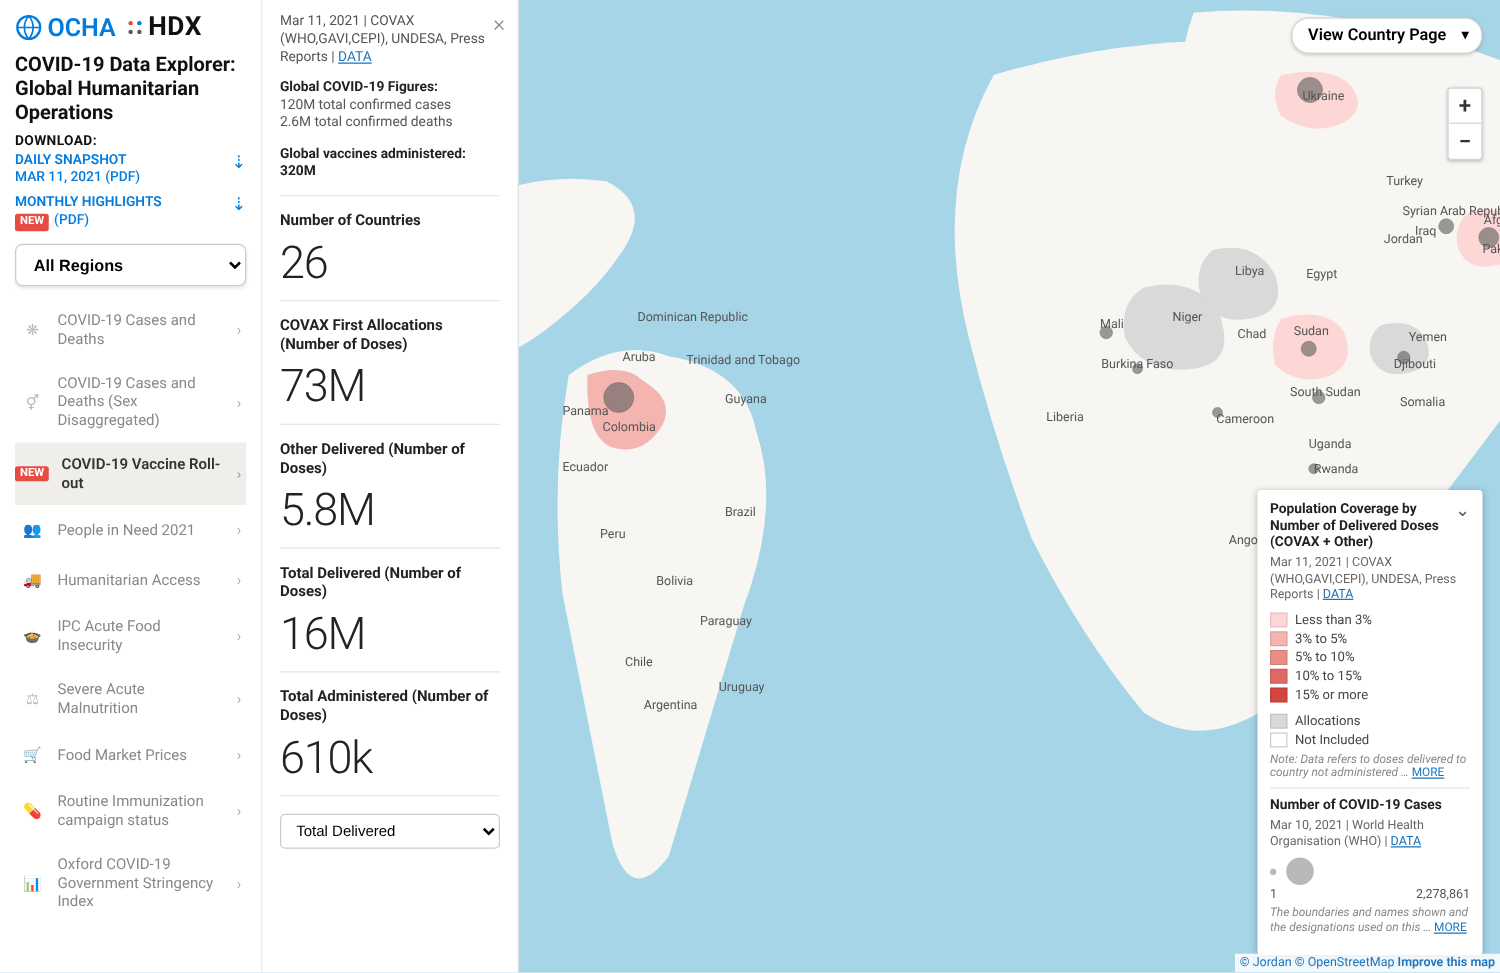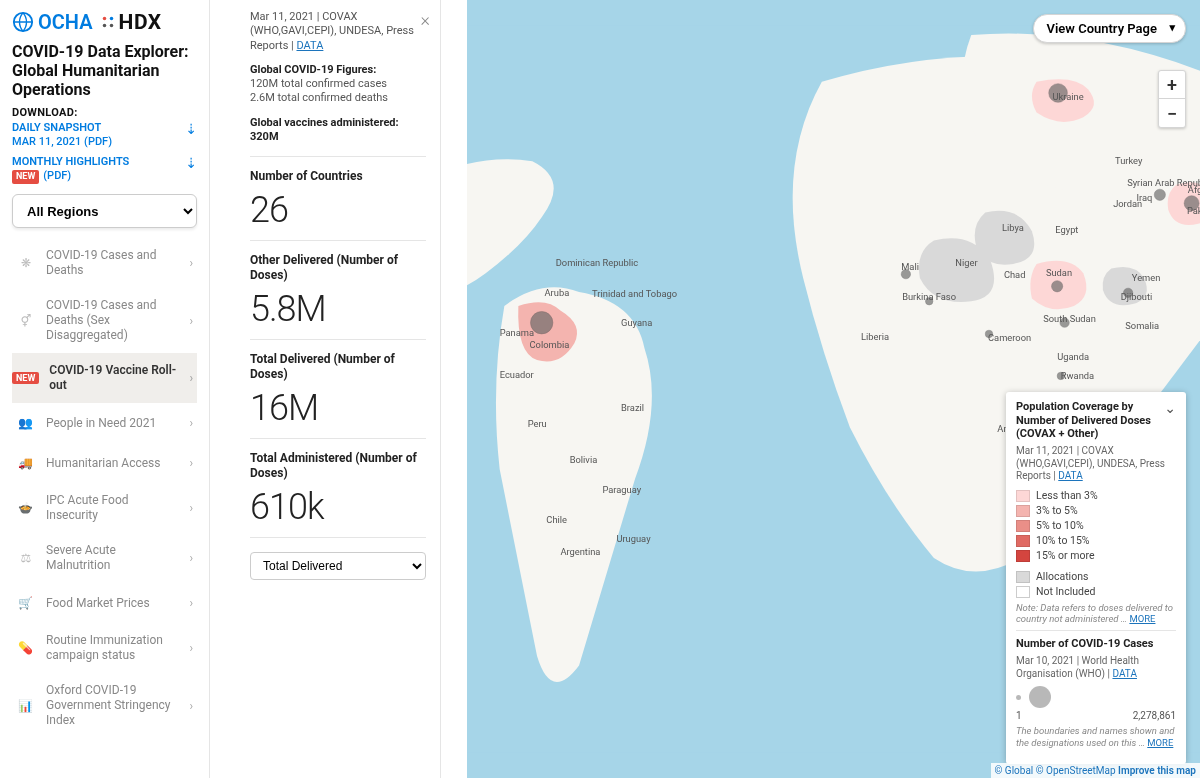--- a/index.html
+++ b/index.html
@@ -1,17 +1,17 @@
 <!DOCTYPE html>
 <html><head>
 <meta charset="utf-8">
 <style>
 * { margin: 0; padding: 0; box-sizing: border-box; }
 html, body { width: 1200px; height: 778px; font-family: -apple-system, BlinkMacSystemFont, "Segoe UI", Roboto, Helvetica, Arial, sans-serif; overflow: hidden; }
-.app { display: flex; width: 100%; height: 100%; gap: 26px; }
+.app { display: flex; width: 100%; height: 100%; }
 .sidebar { width: 210px; background: #fff; border-right: 1px solid #e5e5e5; padding: 10px 12px; overflow-y: auto; flex-shrink: 0; }
 .logos { display: flex; align-items: center; gap: 8px; margin-bottom: 8px; }
 .logo-ocha { color: #007ce0; font-weight: 600; font-size: 20px; display: flex; align-items: center; gap: 4px; }
 .logo-ocha-icon { width: 22px; height: 22px; }
 .logo-hdx { font-weight: 700; font-size: 21px; color: #111; display: flex; align-items: center; gap: 4px; letter-spacing: .5px;}
 .logo-hdx-icon { width: 14px; height: 14px; }
 .title { font-size: 16px; font-weight: 700; line-height: 1.2; color: #111; }
 .download-h { font-size: 11px; font-weight: 700; color: #111; letter-spacing: .3px; margin-top: 6px; margin-bottom: 2px; }
 .dl-row { display: flex; justify-content: space-between; align-items: flex-start; margin-bottom: 6px; }
 .dl-text { font-size: 11px; color: #007ce0; font-weight: 600; line-height: 1.3; }
@@ -178,20 +178,24 @@
       <div>2.6M total confirmed deaths</div>
       <div style="margin-top:10px;font-weight:700;color:#222;">Global vaccines administered: 320M</div>
     </div>
 
     <div id="stats-list">
         <div class="stats-block">
           <div class="stat-label">Number of Countries</div>
           <div class="stat-value">26</div>
         </div>
         <div class="stats-block">
+          <div class="stat-label">COVAX First Allocations (Number of Doses)</div>
+          <div class="stat-value">73M</div>
+        </div>
+        <div class="stats-block">
           <div class="stat-label">Other Delivered (Number of Doses)</div>
           <div class="stat-value">5.8M</div>
         </div>
         <div class="stats-block">
           <div class="stat-label">Total Delivered (Number of Doses)</div>
           <div class="stat-value">16M</div>
         </div>
         <div class="stats-block">
           <div class="stat-label">Total Administered (Number of Doses)</div>
           <div class="stat-value">610k</div>
@@ -343,19 +347,19 @@
       <div class="lg-range">
         <span>1</span>
         <span>2,278,861</span>
       </div>
       <div class="lg-note">
         <span>The boundaries and names shown and the designations used on this … </span><a href="#">MORE</a>
       </div>
     </div>
 
     <div class="attribution">
-      <a href="#">© Global</a>
+      <a href="#">© Jordan</a>
       <a href="#">© OpenStreetMap</a>
       <a href="#" style="font-weight:600;">Improve this map</a>
     </div>
   </main>
 
 </div>
 
 </body></html>

